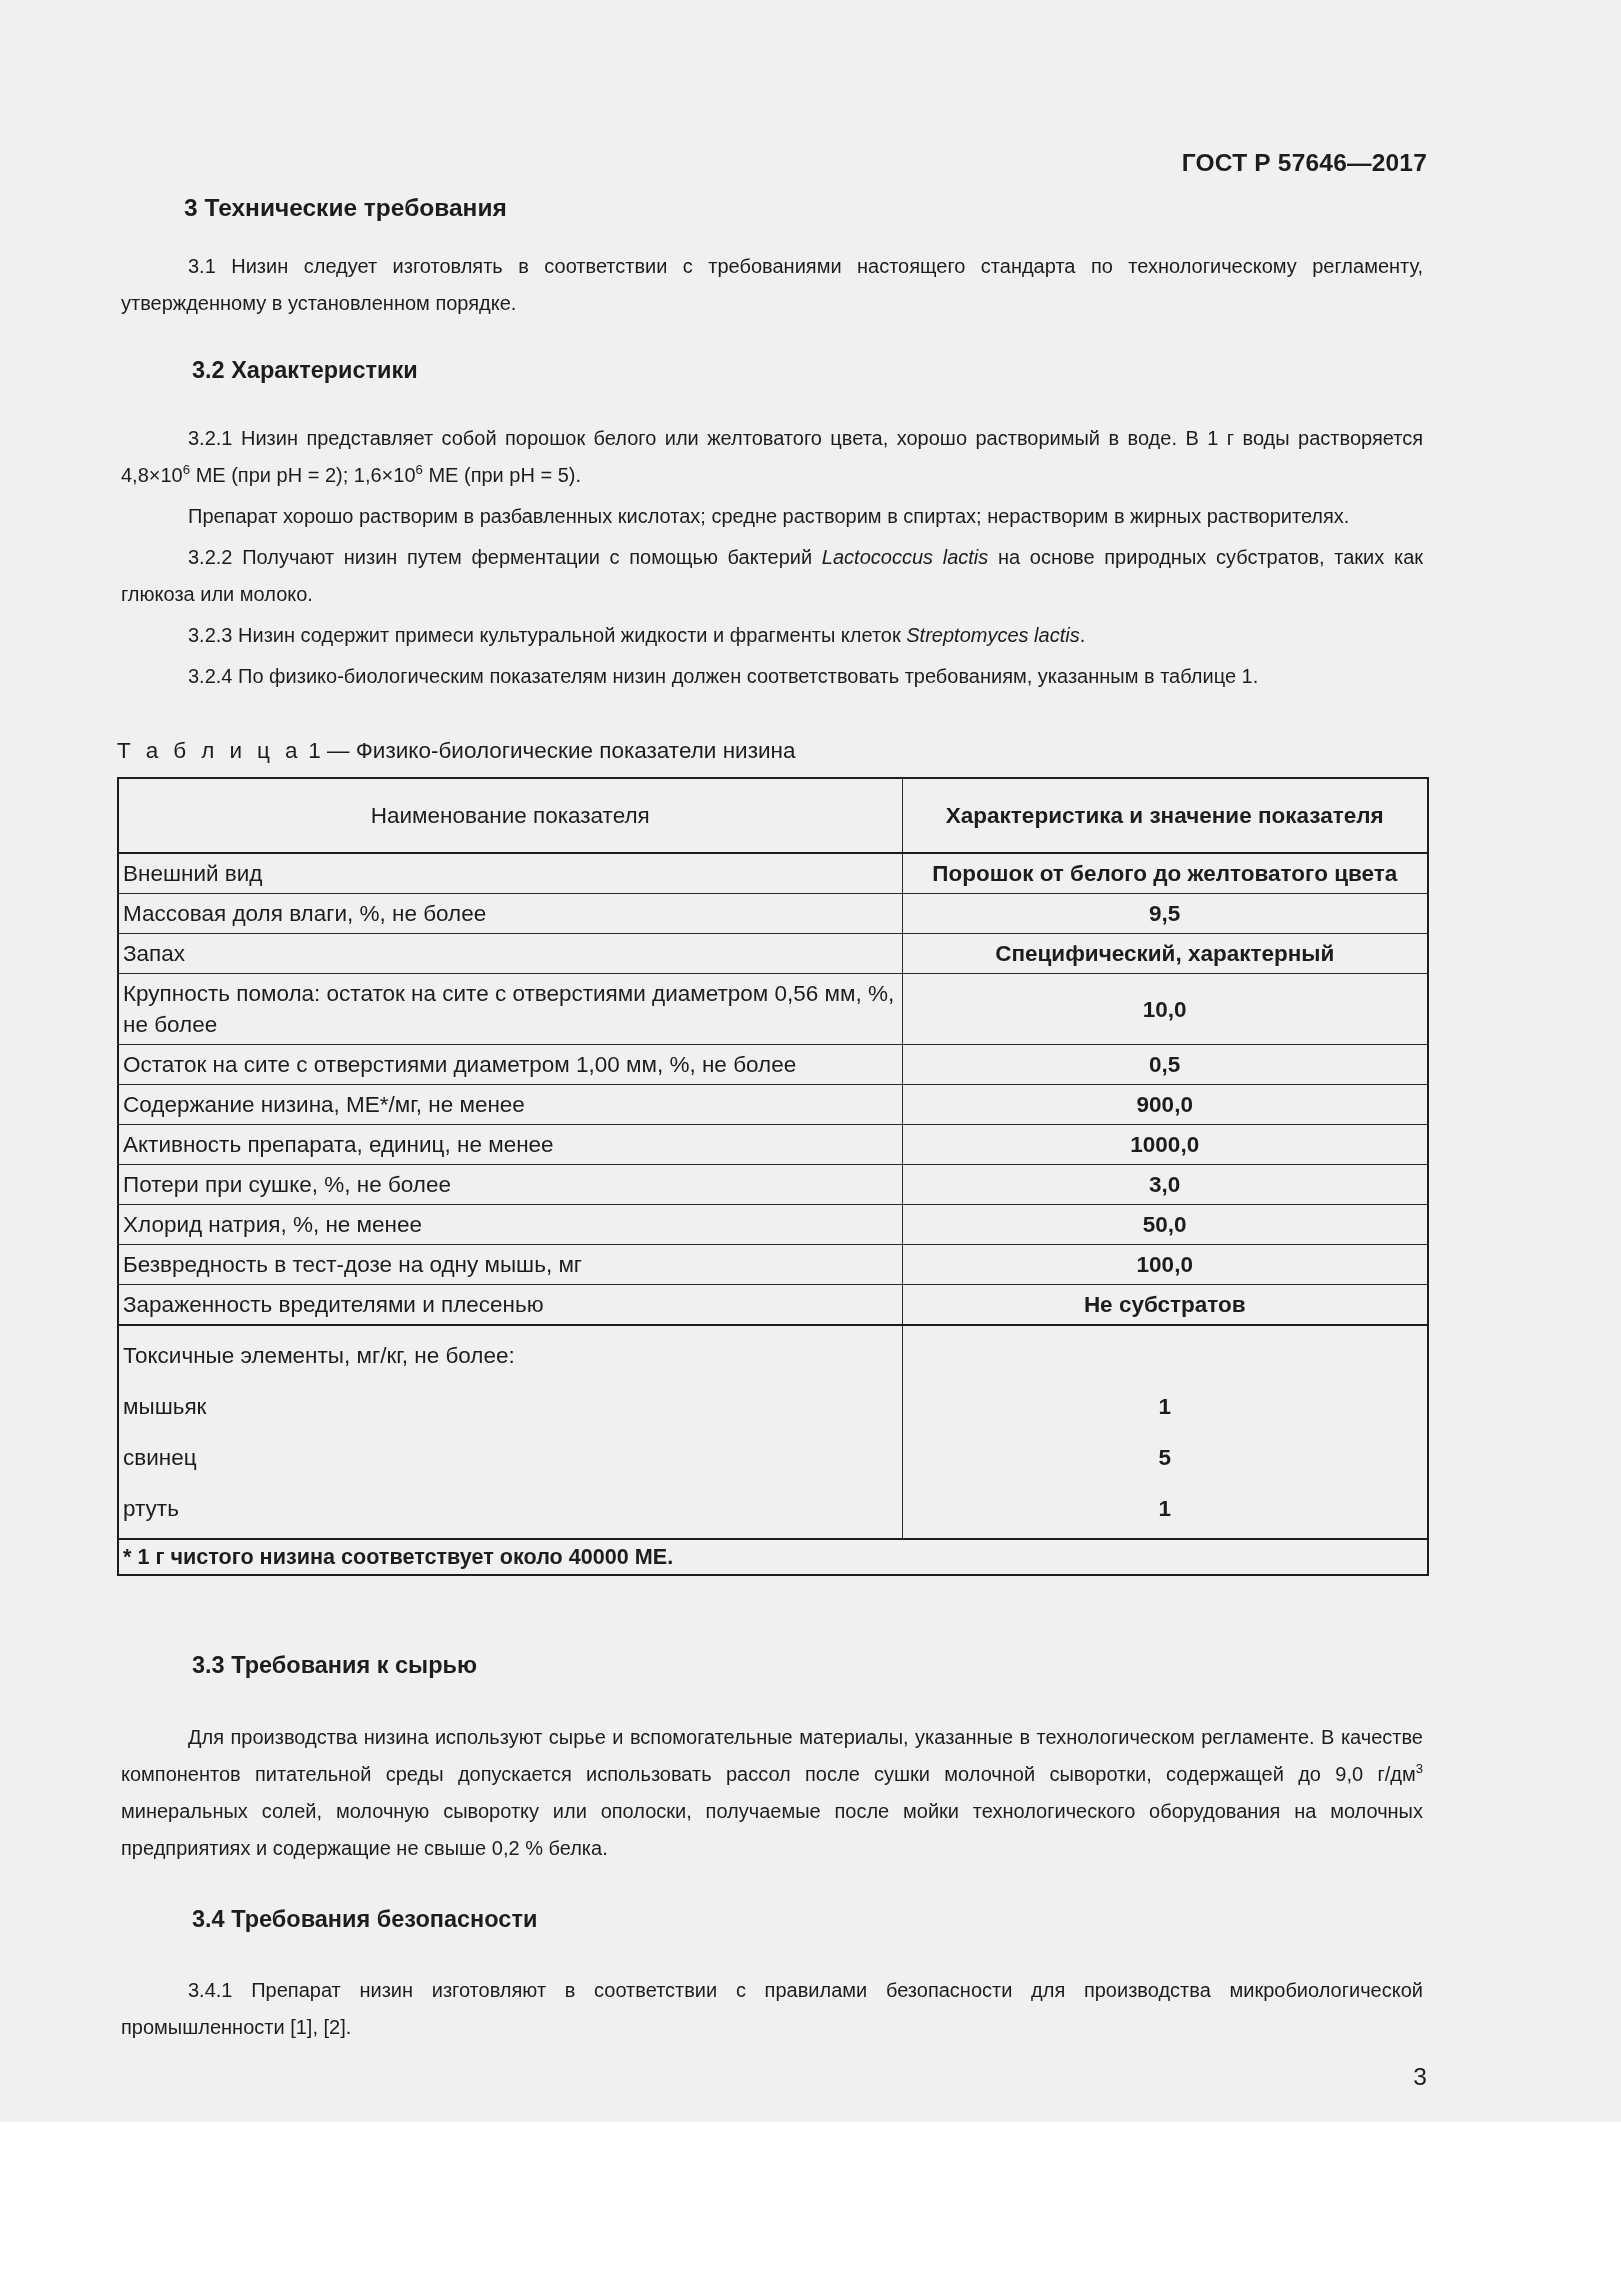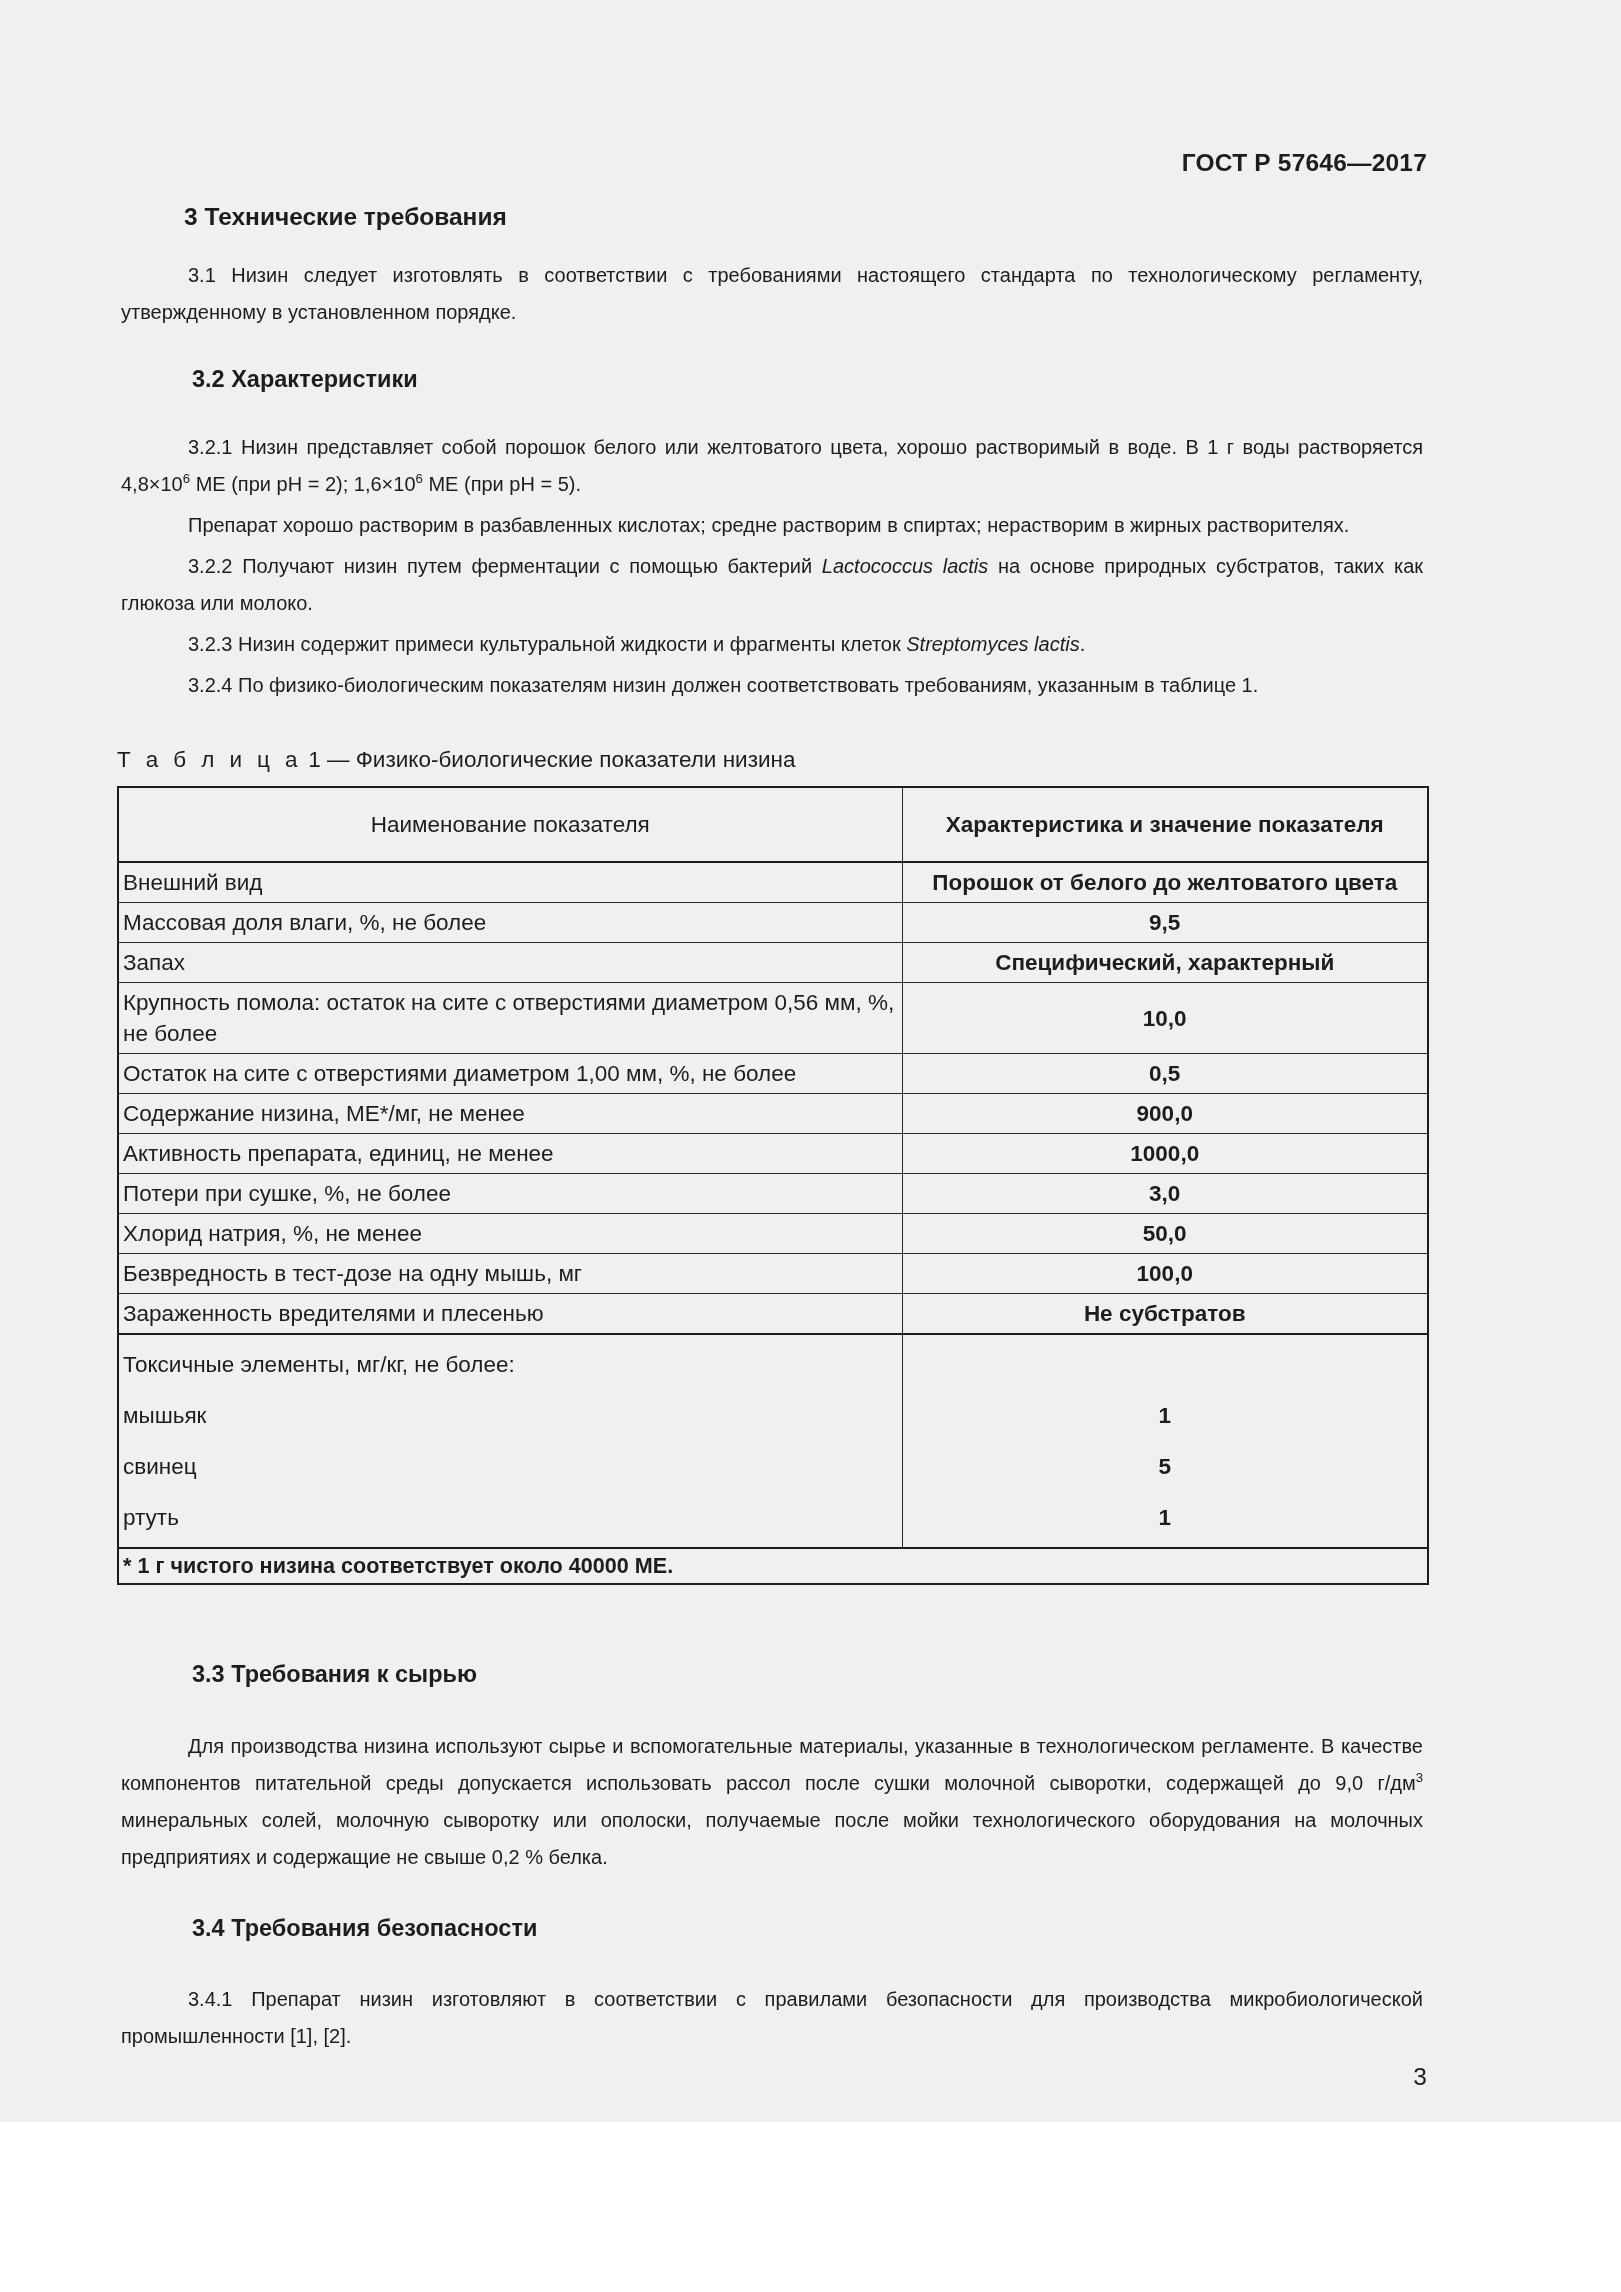--- a/index.html
+++ b/index.html
@@ -26,21 +26,21 @@
     font-size: 24.5px;
     font-weight: bold;
     letter-spacing: 0.2px;
     white-space: nowrap;
   }
 
   
   .content {
     position: absolute;
     left: 117px;
-    top: 203px;
+    top: 194px;
     width: 1310px;
   }
 
   h2.section-title {
     font-size: 24.5px;
     font-weight: bold;
     margin: 0 0 25.5px 0;
     padding-left: 67px;
   }
   h3.subsection-title {

